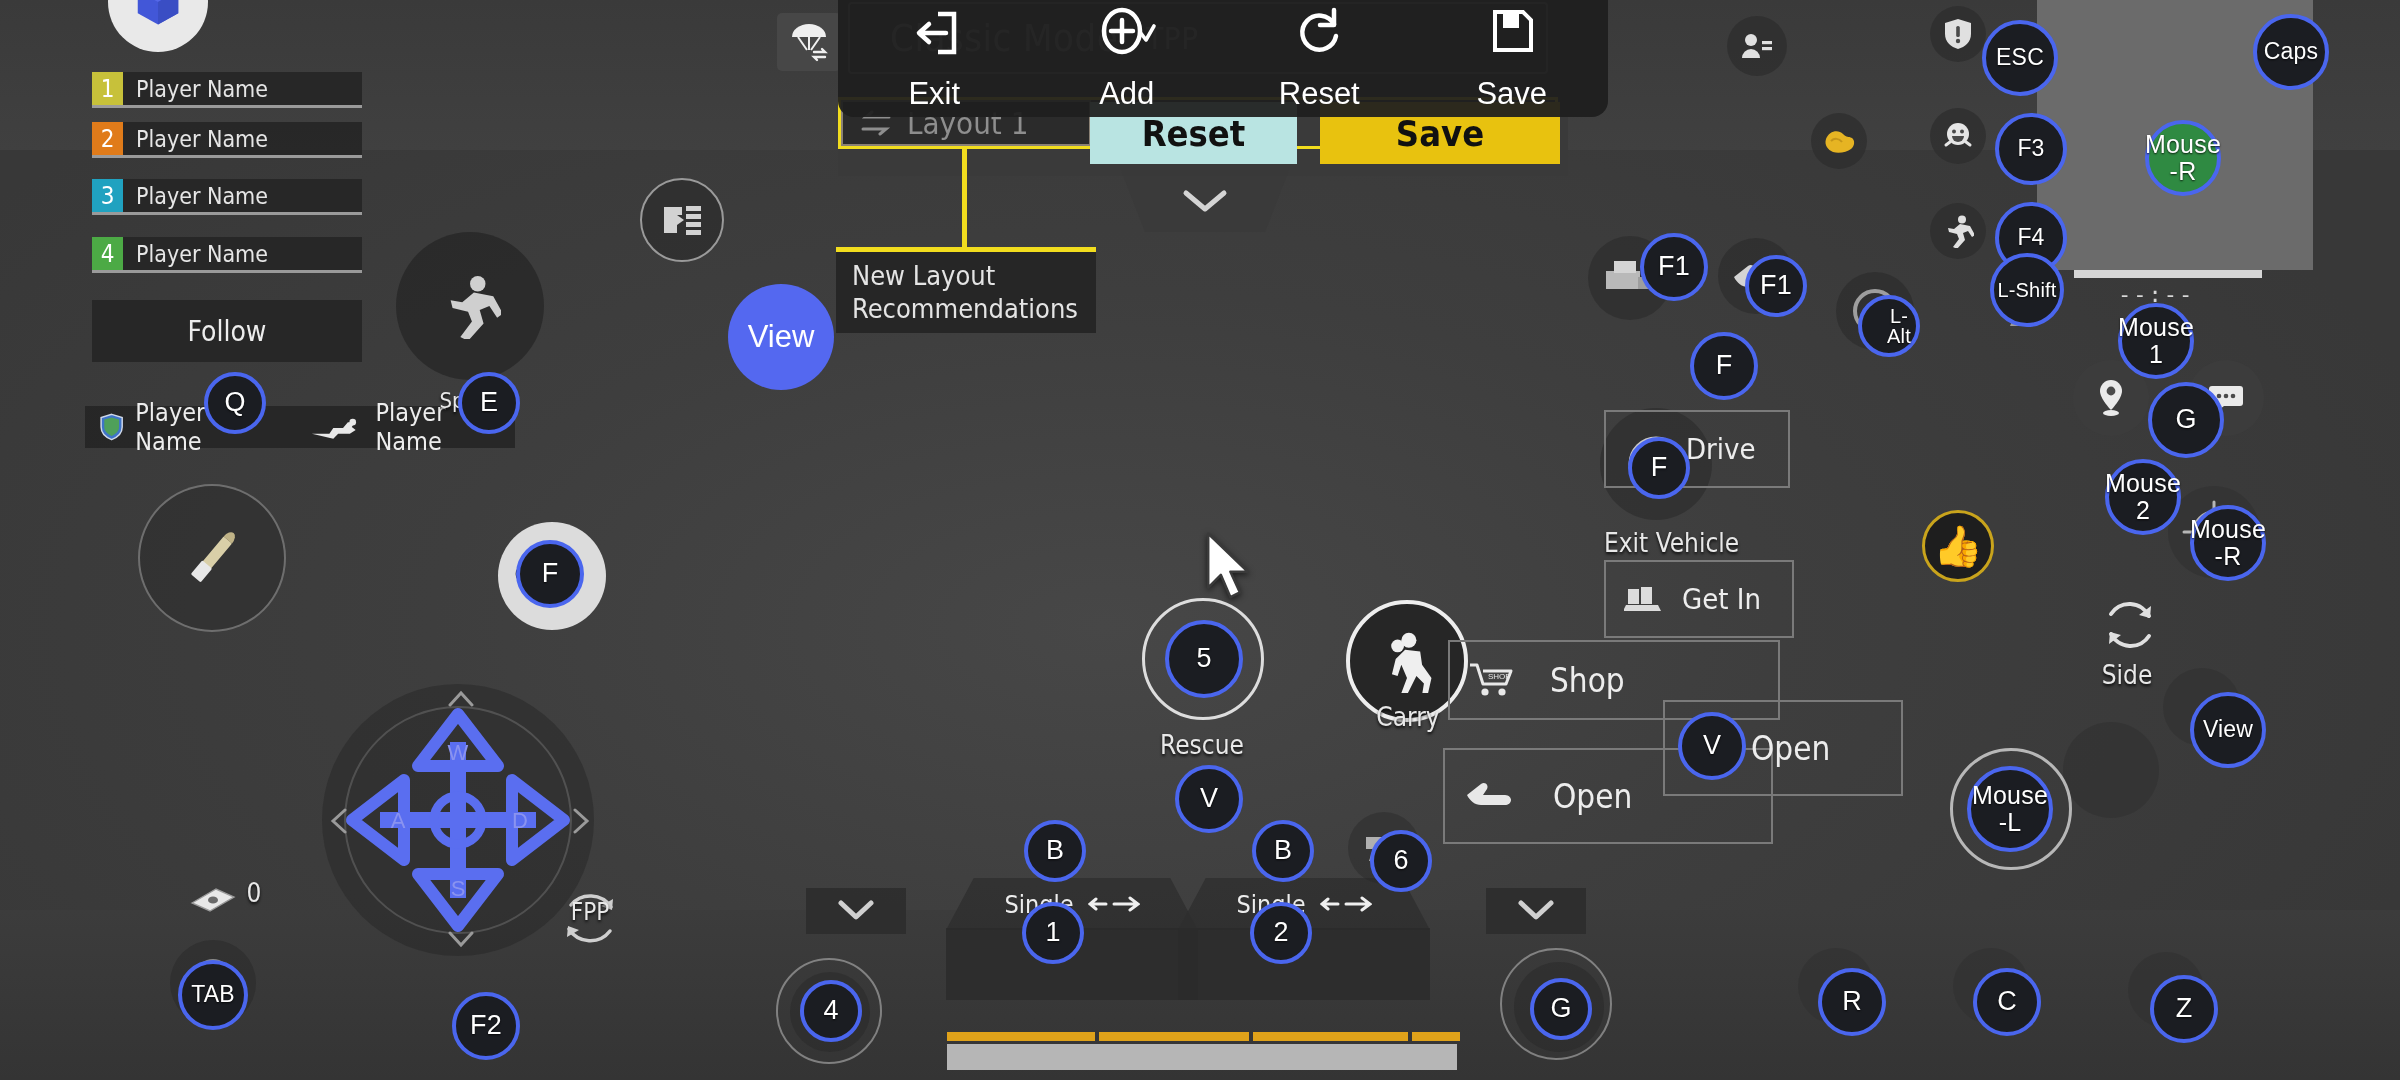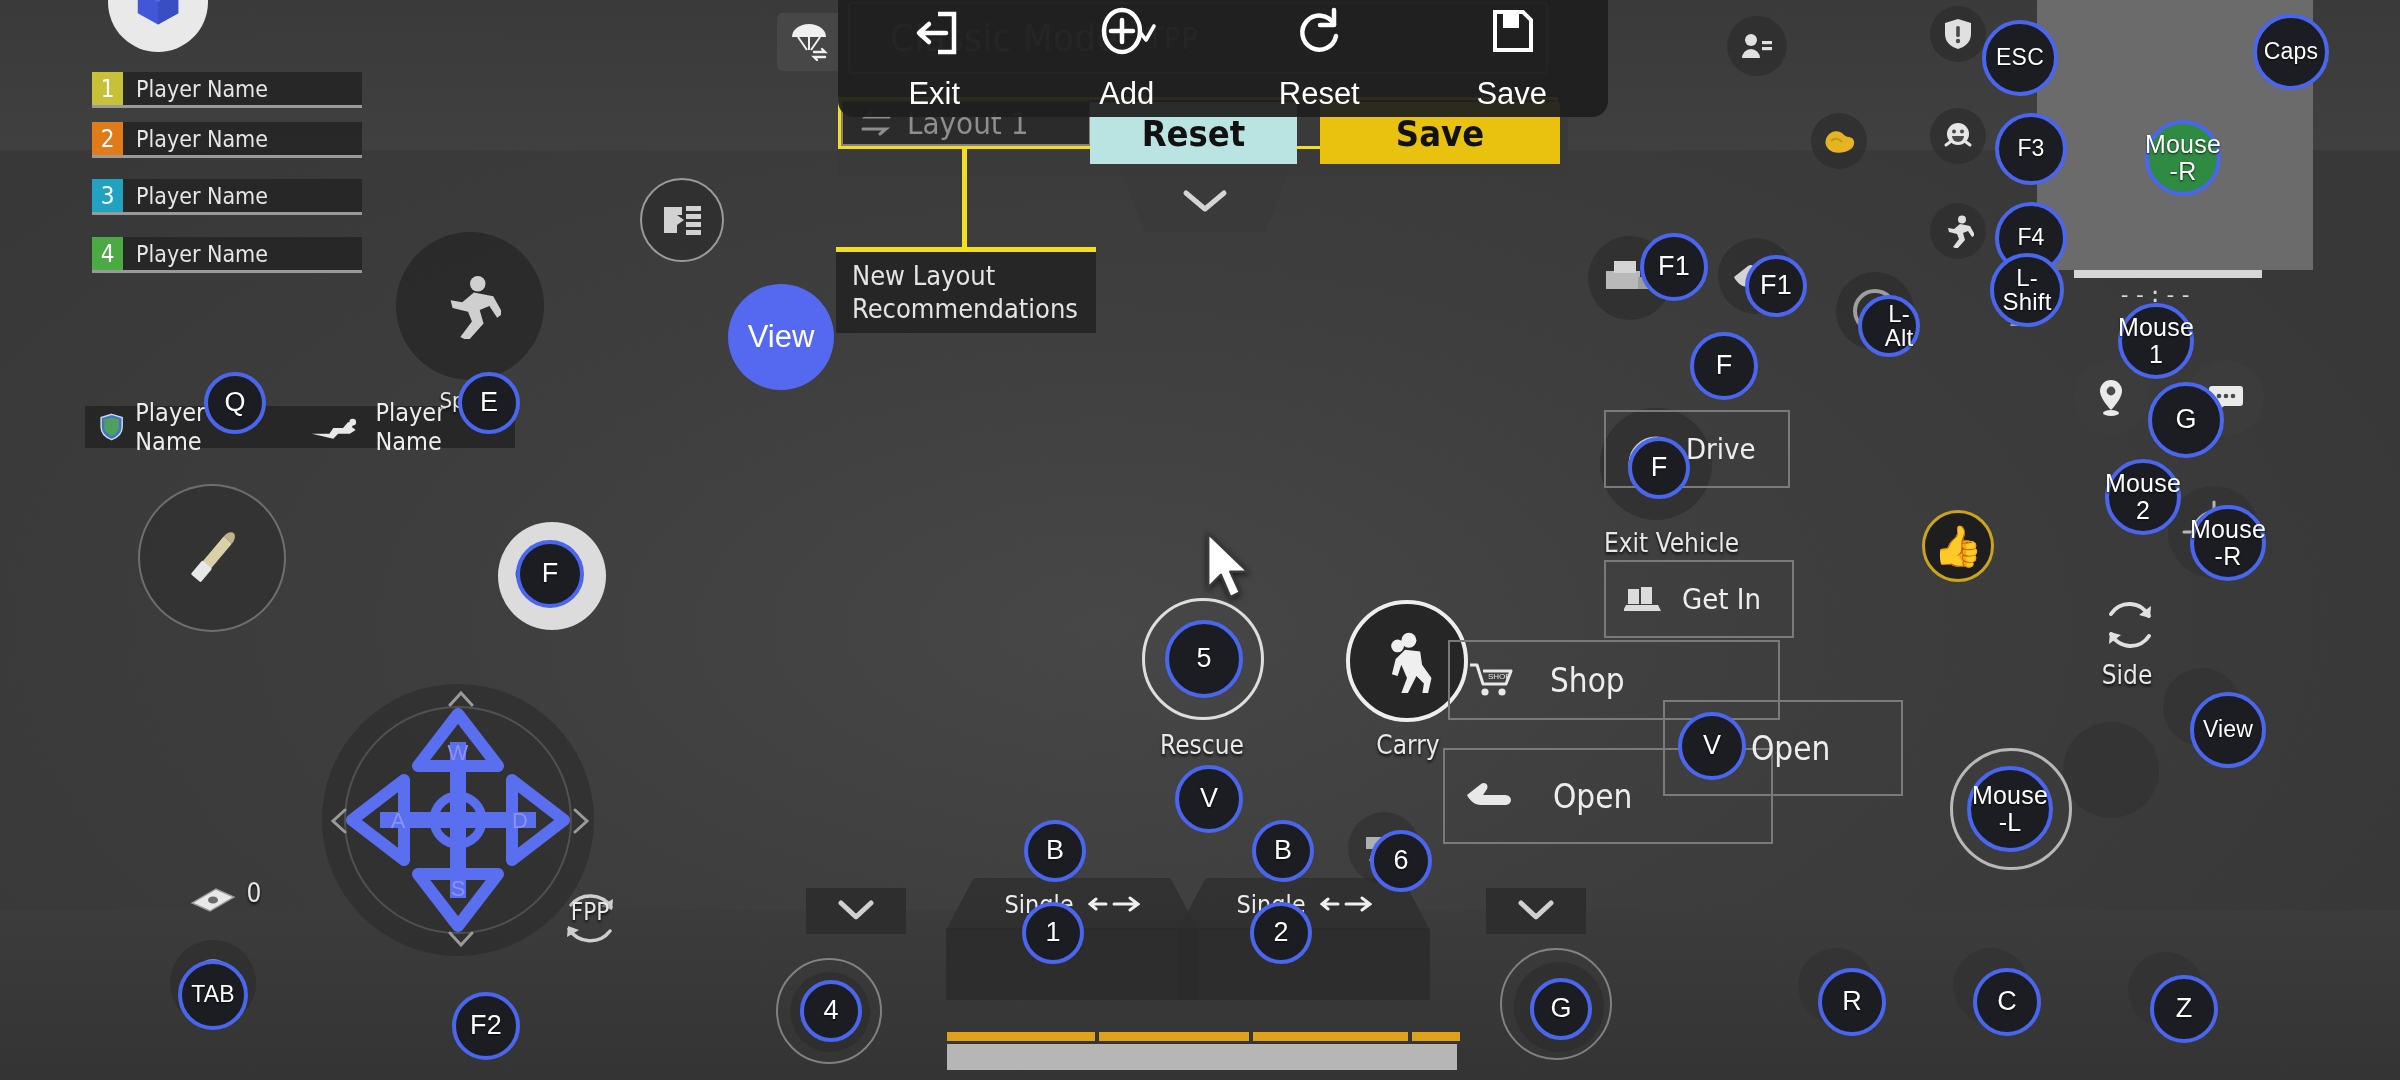--- a/index.html
+++ b/index.html
@@ -31,21 +31,21 @@
     border: 4px solid #4a66ee;
     color: #fff;
     display: flex; align-items: center; justify-content: center;
     text-align: center; line-height: 1.02;
     font-size: 27px; letter-spacing: .2px;
     text-shadow: 0 1px 2px rgba(0,0,0,.8);
     user-select: none;
     z-index: 30;
   }
   .key.sm  { font-size: 23px; }
-  .key.xs  { font-size: 24px; }
+  .key.xs  { font-size: 20px; }
   .key.two { font-size: 25px; line-height: 1.08; }
   .key.green { background:#2f8a42; }
 
   
   .halo {
     position: absolute; border-radius: 50%;
     border: 3px solid rgba(255,255,255,.82);
     z-index: 25;
   }
   .halo.thin { border-width: 2px; border-color: rgba(190,190,190,.55); }
@@ -289,20 +289,21 @@
         <span>3</span>
       </div>
     <div class="teamname">Player Name</div>
   </div>
   <div class="teamrow" style="top:237px;">
     <div class="teambadge" style="background:#4caa45;">
         <span>4</span>
       </div>
     <div class="teamname">Player Name</div>
   </div>
+  <div class="followbtn">Follow</div>
 
   <div class="namebar">
     <svg width="26" height="30" viewBox="0 0 24 26">
       <path d="M12 1 L22 4 V13 C22 19 17 23 12 25 C7 23 2 19 2 13 V4 Z" fill="#3f74c8" stroke="#cfd8e8" stroke-width="1.4"></path>
       <path d="M12 4 L19 6 V13 C19 17 15.5 20 12 21.5 C8.5 20 5 17 5 13 V6 Z" fill="#4fa05a"></path>
     </svg>
     <div class="nb">Player Name</div>
     <svg width="54" height="26" viewBox="0 0 54 26" style="margin-left:22px;">
       <path d="M4 20 h18 l4 -6 h10 l5 -6 h7 l-3 5 l4 3 l-6 4 h-12 l-5 5 z" fill="#e8e8e8"></path>
       <circle cx="46" cy="8" r="3.4" fill="#e8e8e8"></circle>
@@ -536,21 +537,21 @@
 
   <div class="halo" style="left:1142px;top:598px;width:122px;height:122px;"></div>
   <div class="gbtn" style="left:1346px;top:600px;width:122px;height:122px;background:#262626;border:4px solid #eee;">
     <svg width="62" height="64" viewBox="0 0 32 34">
       <circle cx="17" cy="6" r="4" fill="#efefef"></circle>
       <circle cx="11" cy="9" r="3.4" fill="#efefef"></circle>
       <path d="M15 11 l-5 5 l-2 8 l3 1 l2 -6 l3 7 l-3 8 l3 1 l5 -10 l4 4 l-1 6 h3 l2 -9 l-5 -7 l-1 -7 z" fill="#efefef"></path>
     </svg>
   </div>
   <div class="cap big" style="left:1134px;top:730px;width:136px;">Rescue</div>
-  <div class="cap big" style="left:1340px;top:730px;width:136px;">Carry</div>
+  <div class="cap big" style="left:1340px;top:702px;width:136px;">Carry</div>
 
   <div class="chevbtn" style="left:806px;top:888px;">
     <svg width="36" height="22" viewBox="0 0 36 22">
       <path d="M3 3 L18 17 L33 3" stroke="#d0d0d0" stroke-width="5" fill="none" stroke-linecap="round" stroke-linejoin="round"></path>
     </svg>
   </div>
   <div class="chevbtn" style="left:1486px;top:888px;">
     <svg width="36" height="22" viewBox="0 0 36 22">
       <path d="M3 3 L18 17 L33 3" stroke="#d0d0d0" stroke-width="5" fill="none" stroke-linecap="round" stroke-linejoin="round"></path>
     </svg>

